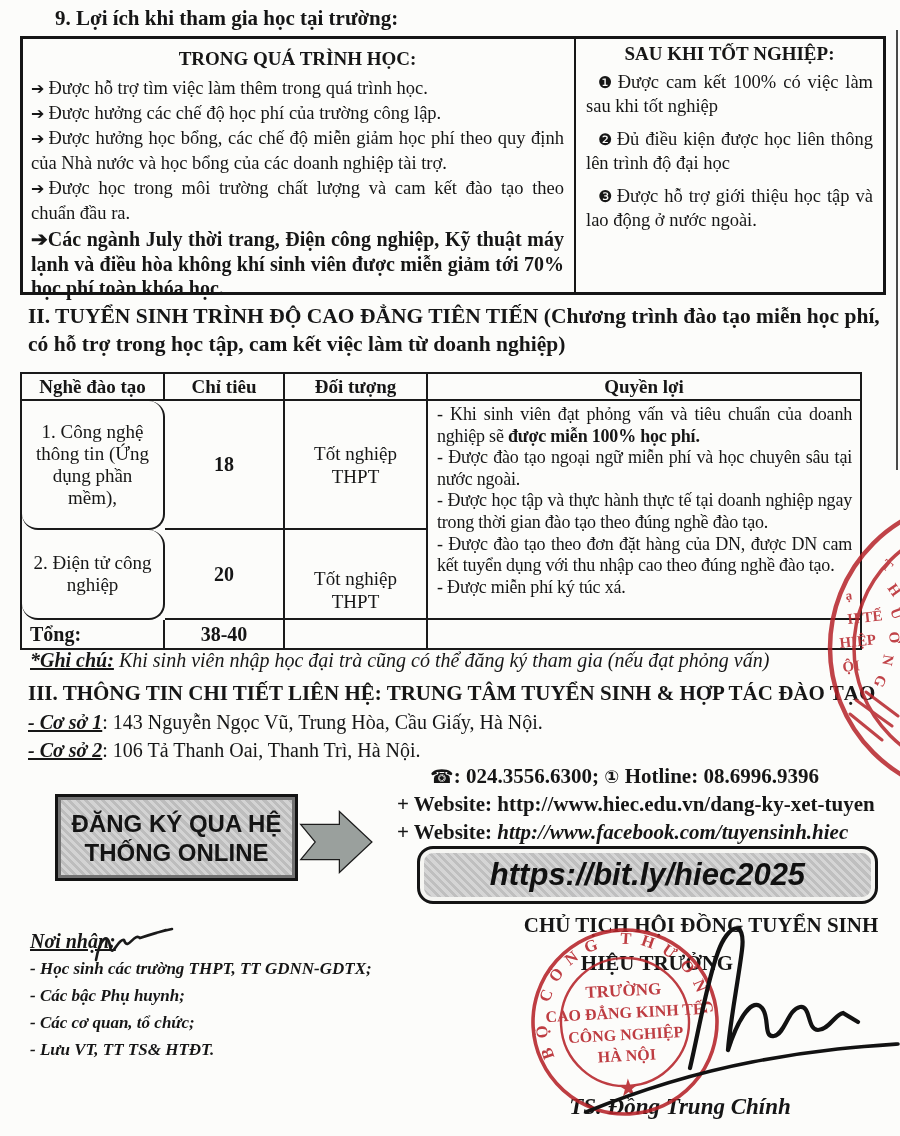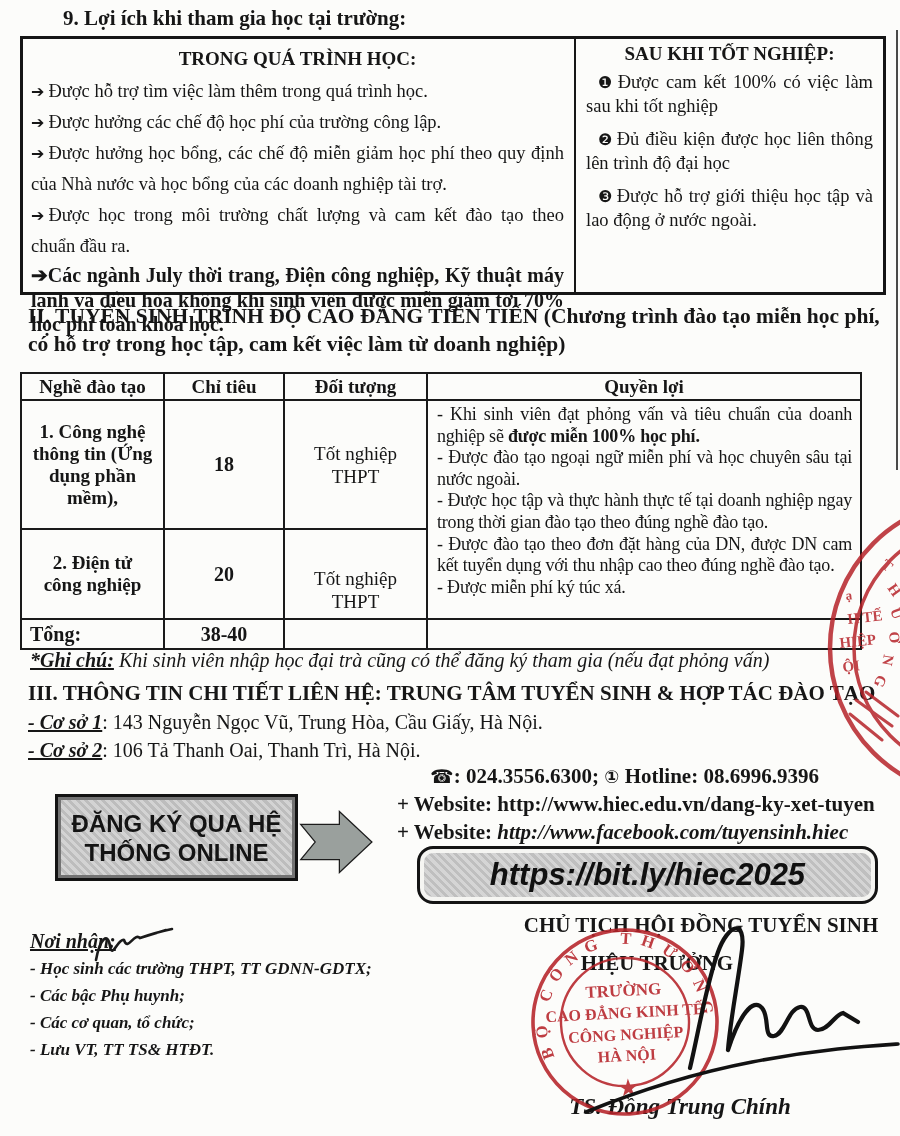--- a/index.html
+++ b/index.html
@@ -5,45 +5,45 @@
   html,body{margin:0;padding:0;}
   #page{position:relative;width:900px;height:1136px;background:#fcfcfa;overflow:hidden;
         font-family:"Liberation Serif",serif;color:#161616;}
   .abs{position:absolute;}
   .b{font-weight:bold;}
   .i{font-style:italic;}
   .u{text-decoration:underline;}
   .sans{font-family:"DejaVu Sans","Liberation Sans",sans-serif;}
 
   
-  .sec9{left:55px;top:6px;font-size:21px;font-weight:bold;margin-left:8px;}
+  .sec9{left:55px;top:6px;font-size:21px;font-weight:bold;}
 
   
   #t1{left:20px;top:36px;width:866px;height:259px;border:3px solid #161616;display:flex;box-sizing:border-box;}
   #t1 .colL{width:553px;border-right:2.5px solid #161616;padding:2px 10px 0 8px;box-sizing:border-box;}
   #t1 .colR{flex:1;padding:2px 10px 0 10px;box-sizing:border-box;}
   .t1h{text-align:center;font-weight:bold;font-size:19px;margin:7px 0 6px 0;}
-  .t1item{font-size:18.5px;line-height:31px;text-align:justify;margin:0;}
+  .t1item{font-size:18.5px;line-height:25px;text-align:justify;margin:0;}
   .t1item .arr{font-family:"DejaVu Sans",sans-serif;font-size:16px;margin-right:4px;}
   .t1hl{font-weight:bold;font-size:20px;line-height:24.5px;text-align:justify;margin:1px 0 0 0;}
   .t1r{font-size:18.5px;line-height:23.5px;text-align:justify;text-indent:12px;margin:0 0 10px 0;}
   .t1r .mk{font-family:"DejaVu Sans",sans-serif;font-size:16px;margin-right:3px;}
 
   
   .sec2{left:28px;top:302px;width:852px;font-size:21.5px;font-weight:bold;line-height:28px;}
 
   
   #t2{left:20px;top:372px;width:842px;border:2.5px solid #1a1a1a;box-sizing:border-box;
       display:grid;grid-template-columns:143px 120px 143px 1fr;grid-template-rows:27px 129px 90px 28px;}
   .t2c{border-right:2px solid #1a1a1a;border-bottom:2px solid #1a1a1a;box-sizing:border-box;
        display:flex;align-items:center;justify-content:center;text-align:center;}
   .t2c.nr{border-right:none;}
   .t2c.nb{border-bottom:none;}
   .t2hd{font-weight:bold;font-size:19px;}
-  .major{font-weight:bold;font-size:19px;line-height:22px;padding:0 10px;}
+  .major{font-weight:normal;font-size:19px;line-height:22px;padding:0 10px;border-radius:16px;}
   .quota{font-weight:bold;font-size:20px;}
   .target{font-size:19px;line-height:23px;padding:14px 26px;}
   .target.low{align-items:flex-end;padding-bottom:5px;}
   .qloi{grid-column:4;grid-row:2/4;display:block;padding:3px 8px 0 9px;text-align:justify;
         font-size:18px;line-height:21.6px;letter-spacing:-0.2px;}
   .qloi p{margin:0;}
   .tot{justify-content:flex-start;padding-left:8px;font-weight:bold;font-size:20px;}
   .totv{font-weight:bold;font-size:20px;}
 
   

